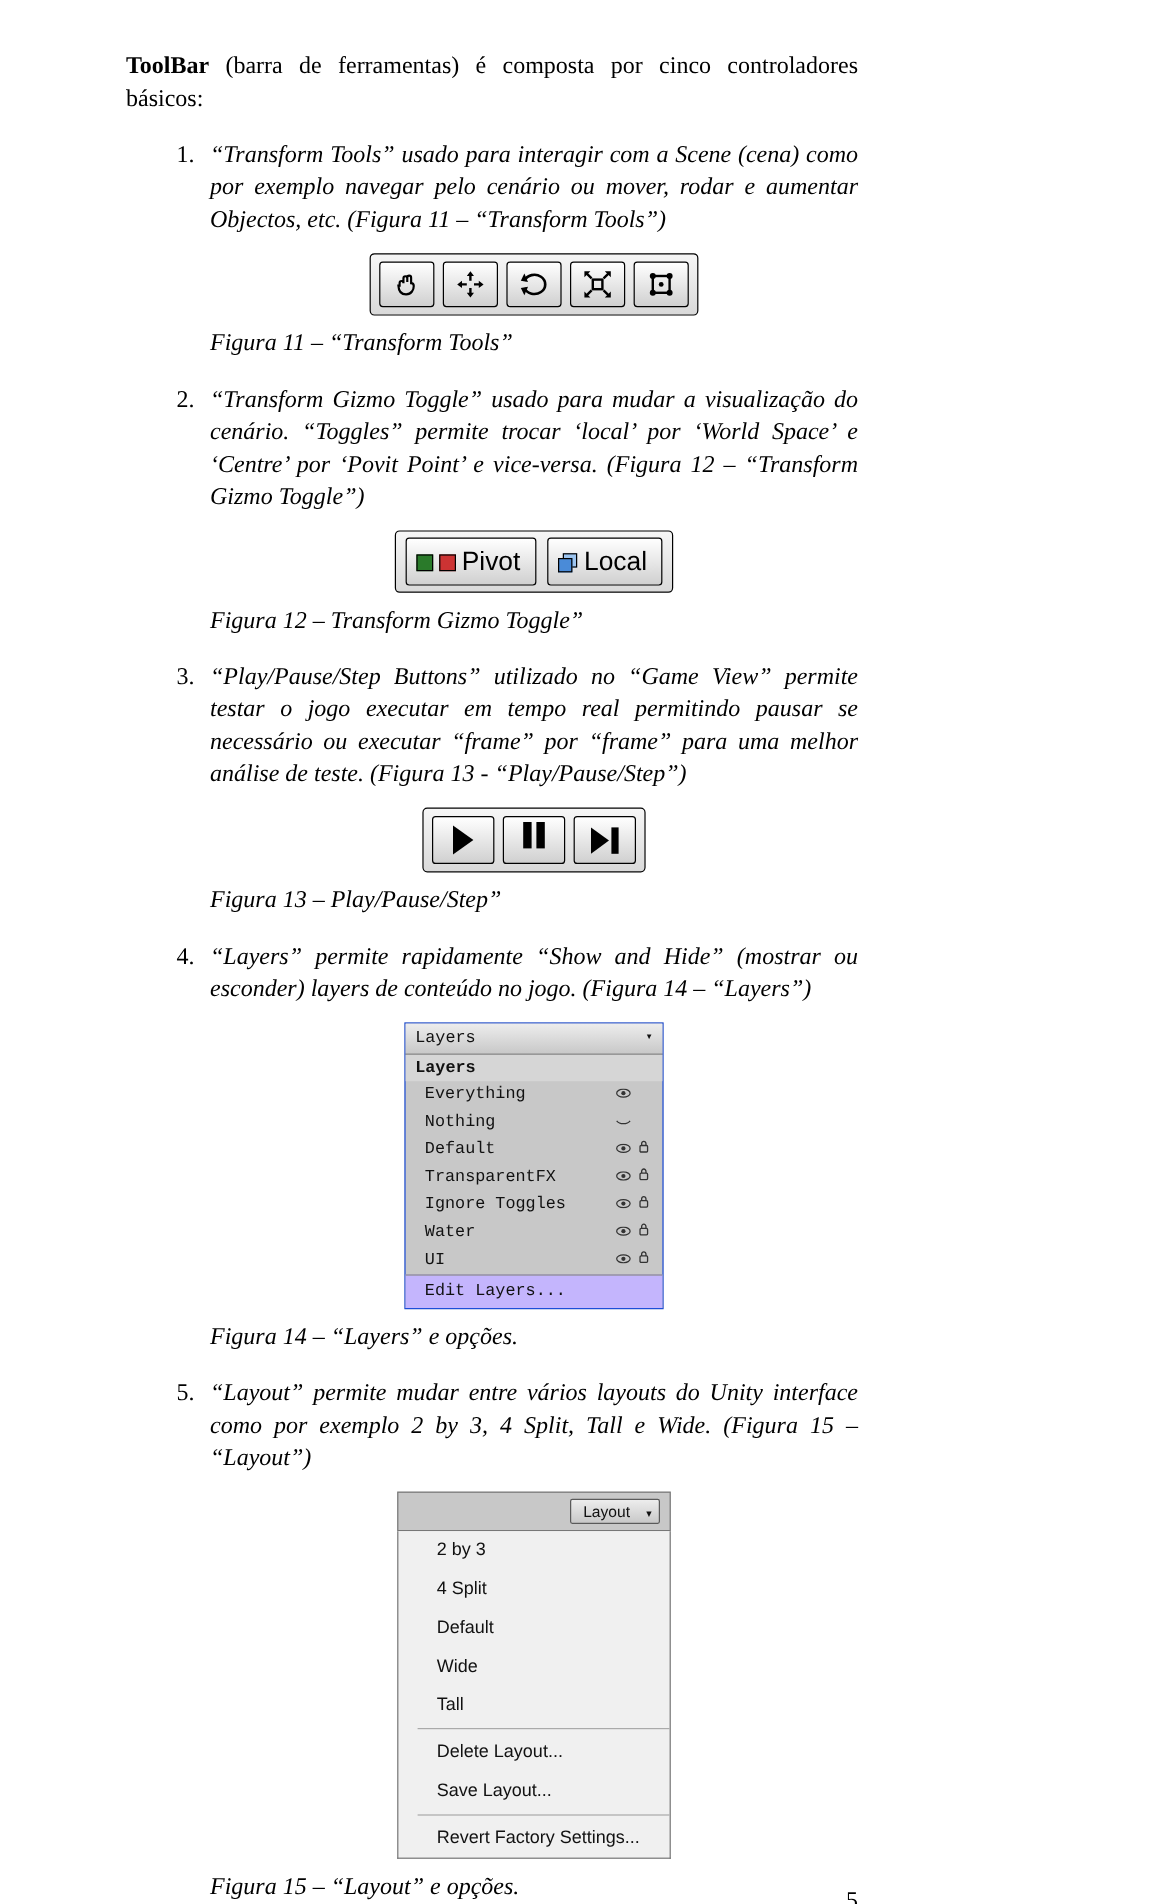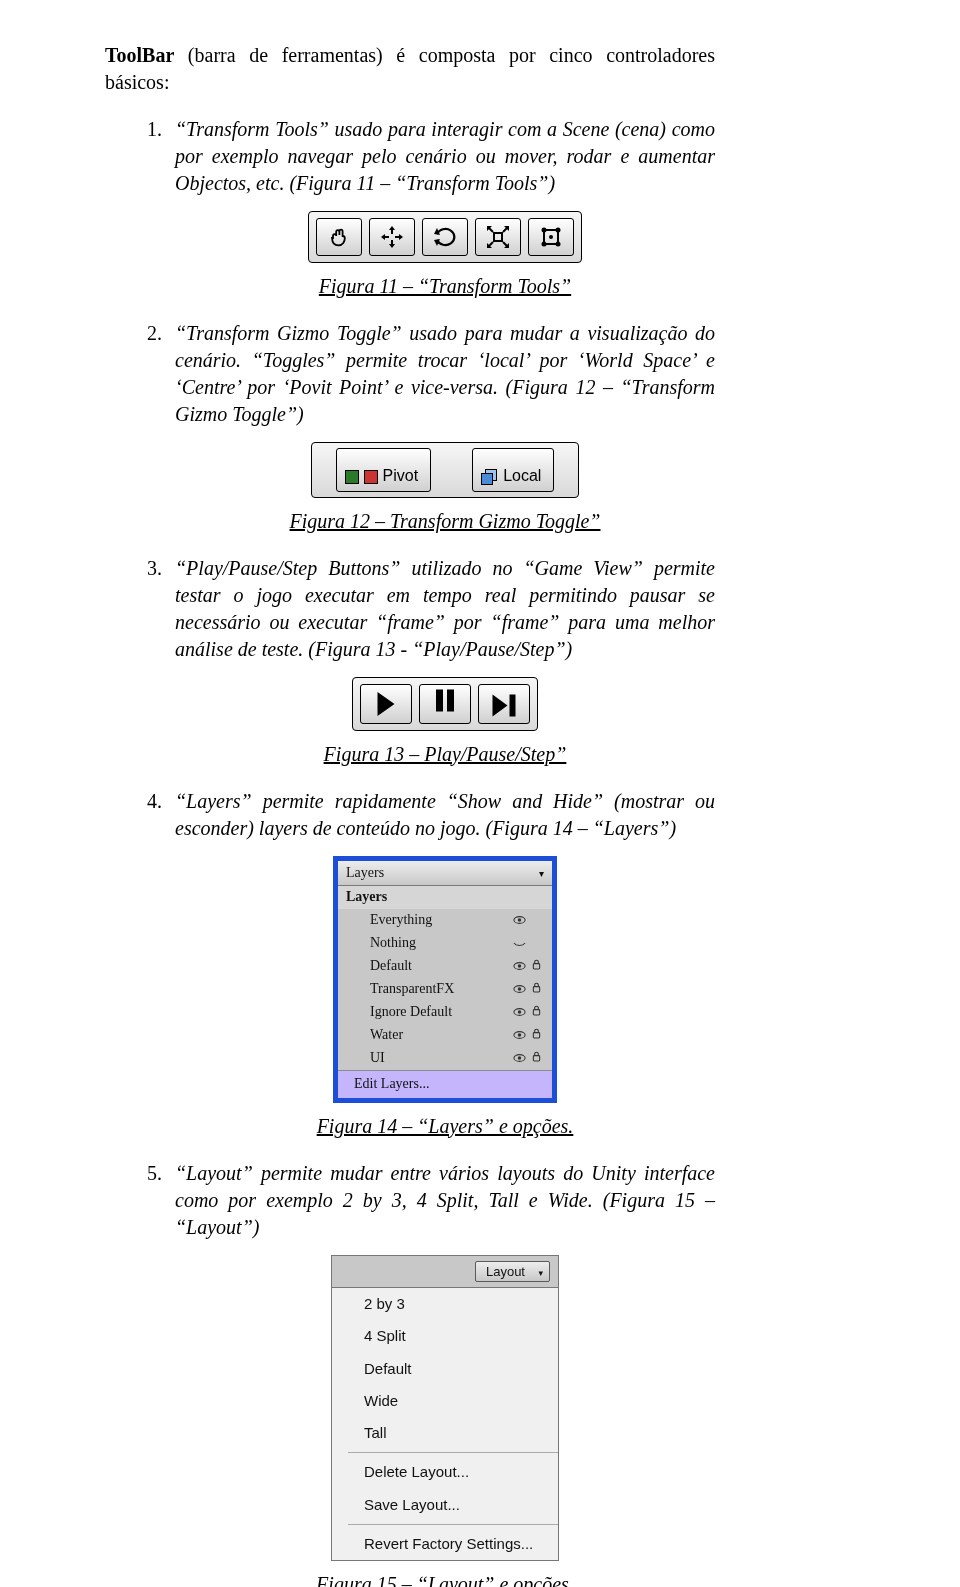--- a/index.html
+++ b/index.html
@@ -3,51 +3,51 @@
 <meta charset="utf-8">
 <style>
   html,body{margin:0;padding:0;background:#fff;font-family:"Times New Roman",Times,serif;color:#000;}
   .page{width:820px;min-height:1587px;position:relative;padding:22px 105px 40px 105px;box-sizing:border-box;font-size:20px;line-height:1.35;}
   .para{text-align:justify;}
   .bold{font-weight:bold;}
   .italic{font-style:italic;}
   ol.main-list{margin:8px 0 0 0;padding-left:62px;}
   ol.main-list>li{padding-left:8px;margin-top:20px;text-align:justify;}
   .fig-center{text-align:center;margin-top:14px;}
-  .caption{text-align:center;margin-top:10px;text-decoration:underline;}
+  .caption{margin-top:10px;}
   .page-num{position:absolute;bottom:28px;right:105px;font-size:20px;}
   .continued{margin-top:10px;}
   
   .fig11{display:inline-block;border:1.5px solid #000;padding:6px 6px;border-radius:4px;background:linear-gradient(#f6f6f6,#d9d9d9);}
   .tbtn{display:inline-block;width:44px;height:36px;border:1.5px solid #000;border-radius:3px;background:linear-gradient(#fff,#d0d0d0);vertical-align:middle;margin:0 1px;position:relative;}
   .tbtn svg{position:absolute;left:50%;top:50%;transform:translate(-50%,-50%);}
   
   .fig12{display:inline-block;border:1.5px solid #000;border-radius:4px;background:linear-gradient(#f6f6f6,#d9d9d9);padding:5px 6px;}
-  .pbtn{display:inline-block;border:1.5px solid #000;border-radius:3px;background:linear-gradient(#fff,#d0d0d0);padding:16px 12px 4px 8px;font-family:Arial,Helvetica,sans-serif;font-size:16px;vertical-align:middle;margin:0 18px;}
+  .pbtn{display:inline-block;border:1.5px solid #000;border-radius:3px;background:linear-gradient(#fff,#d0d0d0);padding:4px 12px 4px 8px;font-family:Arial,Helvetica,sans-serif;font-size:22px;vertical-align:middle;margin:0 2px;}
   .pbtn .sq{display:inline-block;width:12px;height:12px;border:1.5px solid #000;margin-right:5px;vertical-align:middle;}
   .pbtn .sq.g{background:#2a7a2a;}
   .pbtn .sq.r{background:#c33;}
   .pbtn .cube{display:inline-block;width:16px;height:16px;margin-right:6px;vertical-align:middle;position:relative;}
   .pbtn .cube .c1{position:absolute;width:10px;height:10px;background:#4a8bd8;border:1.5px solid #000;left:0;top:4px;}
   .pbtn .cube .c2{position:absolute;width:10px;height:10px;background:#9cc4ef;border:1.5px solid #000;left:4px;top:0;}
   
   .fig13{display:inline-block;border:1.5px solid #000;border-radius:4px;background:linear-gradient(#f6f6f6,#d9d9d9);padding:6px 6px;}
   .mbtn{display:inline-block;width:50px;height:38px;border:1.5px solid #000;border-radius:3px;background:linear-gradient(#fff,#d0d0d0);vertical-align:middle;margin:0 1px;position:relative;}
   .tri-play{position:absolute;left:50%;top:50%;transform:translate(-50%,-50%);width:0;height:0;border-left:17px solid #000;border-top:12px solid transparent;border-bottom:12px solid transparent;}
   .pause-bars{position:absolute;left:50%;top:50%;transform:translate(-50%,-50%);}
   .pause-bars span{display:inline-block;width:7px;height:22px;background:#000;margin:0 2px;}
   .step-ico{position:absolute;left:50%;top:50%;transform:translate(-50%,-50%);white-space:nowrap;}
   .step-ico .tri{display:inline-block;width:0;height:0;border-left:15px solid #000;border-top:11px solid transparent;border-bottom:11px solid transparent;vertical-align:middle;}
   .step-ico .bar{display:inline-block;width:6px;height:22px;background:#000;margin-left:2px;vertical-align:middle;}
   
-  .fig14{display:inline-block;border:5px solid #1d4ed8;background:#c8c8c8;width:214px;text-align:left;font-family:Liberation Serif, serif;font-size:14px;color:#111;}
+  .fig14{display:inline-block;border:1px solid #1d4ed8;background:#c8c8c8;width:214px;text-align:left;font-family:Liberation Mono, monospace;font-size:14px;color:#111;}
   .fig14 .hdr{background:linear-gradient(#ededed,#c8c8c8);border-bottom:1px solid #7a7a7a;padding:3px 8px;}
   .fig14 .hdr .dd{display:inline-block;float:right;font-size:10px;margin-top:3px;}
   .fig14 .sec{padding:2px 8px;font-weight:bold;background:#d6d6d6;}
-  .fig14 .row{padding:2px 8px 2px 32px;display:flex;align-items:center;}
+  .fig14 .row{padding:2px 8px 2px 16px;display:flex;align-items:center;}
   .fig14 .row .lbl{flex:1;}
   .fig14 .row .eye{width:18px;text-align:center;}
   .fig14 .row .lock{width:16px;text-align:center;}
   .fig14 .edit{padding:4px 16px;border-top:1px solid #8a8a8a;background:#c4b5fd;}
   .eye-svg{display:inline-block;width:13px;height:8px;}
   .lock-svg{display:inline-block;width:9px;height:11px;}
   
   .fig15{display:inline-block;width:228px;text-align:left;font-family:Arial,Helvetica,sans-serif;font-size:15px;color:#111;border-radius:31px;}
   .fig15 .top{background:#c8c8c8;padding:5px 8px;border:1px solid #777;}
   .fig15 .ddwrap{float:right;background:linear-gradient(#ededed,#c8c8c8);border:1px solid #5a5a5a;border-radius:2px;padding:1px 24px 1px 10px;font-size:13px;position:relative;}
@@ -180,21 +180,21 @@
                 <span class="eye"><svg class="eye-svg" viewBox="0 0 16 10">
                     <ellipse cx="8" cy="5" rx="7" ry="4.2" fill="none" stroke="#333" stroke-width="1.3"></ellipse>
                     <circle cx="8" cy="5" r="2.2" fill="#333"></circle>
                   </svg></span>
                 <span class="lock"><svg class="lock-svg" viewBox="0 0 10 12">
                     <rect x="1.5" y="5" width="7" height="6" rx="1" fill="none" stroke="#333" stroke-width="1.2"></rect>
                     <path d="M3 5V3.2a2 2 0 0 1 4 0V5" fill="none" stroke="#333" stroke-width="1.2"></path>
                   </svg></span>
               </div>
               <div class="row">
-                <span class="lbl">Ignore Default</span>
+                <span class="lbl">Ignore Toggles</span>
                 <span class="eye"><svg class="eye-svg" viewBox="0 0 16 10">
                     <ellipse cx="8" cy="5" rx="7" ry="4.2" fill="none" stroke="#333" stroke-width="1.3"></ellipse>
                     <circle cx="8" cy="5" r="2.2" fill="#333"></circle>
                   </svg></span>
                 <span class="lock"><svg class="lock-svg" viewBox="0 0 10 12">
                     <rect x="1.5" y="5" width="7" height="6" rx="1" fill="none" stroke="#333" stroke-width="1.2"></rect>
                     <path d="M3 5V3.2a2 2 0 0 1 4 0V5" fill="none" stroke="#333" stroke-width="1.2"></path>
                   </svg></span>
               </div>
               <div class="row">

